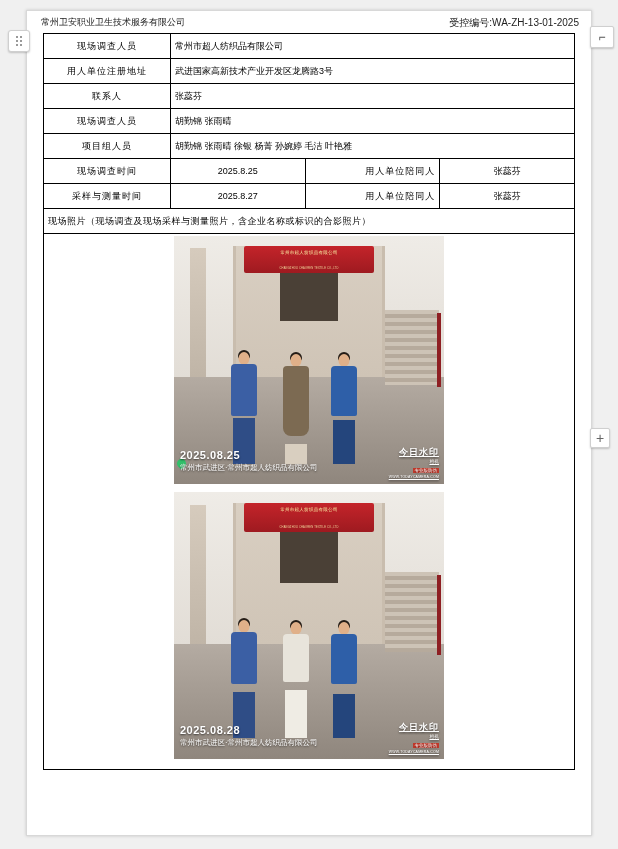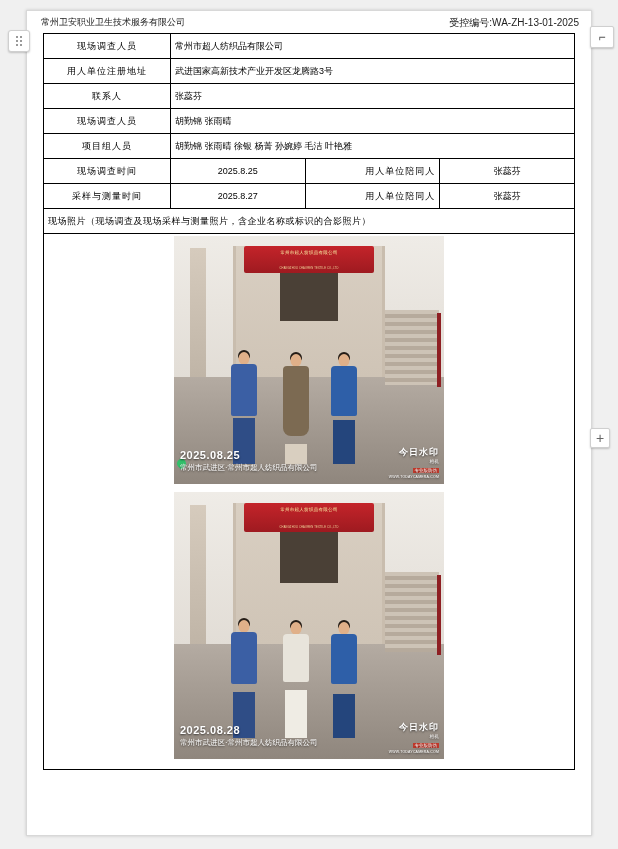--- a/index.html
+++ b/index.html
@@ -270,20 +270,21 @@
     transform: rotate(-45deg);
     background: #31c06a;
   }
   .wm-brand {
     position: absolute;
     right: 5px;
     bottom: 5px;
     text-align: right;
     color: #fff;
     text-shadow: 0 1px 2px rgba(0,0,0,0.6);
+    text-decoration: underline;
   }
   .wm-brand .b1 { font-size: 9px; font-weight: bold; letter-spacing: 1px; }
   .wm-brand .b2 { font-size: 4.5px; letter-spacing: 0.3px; }
   .wm-brand .b3 {
     display: inline-block;
     margin-top: 1px;
     background: #c0392b;
     color: #fff;
     font-size: 4.5px;
     padding: 0 2px;

